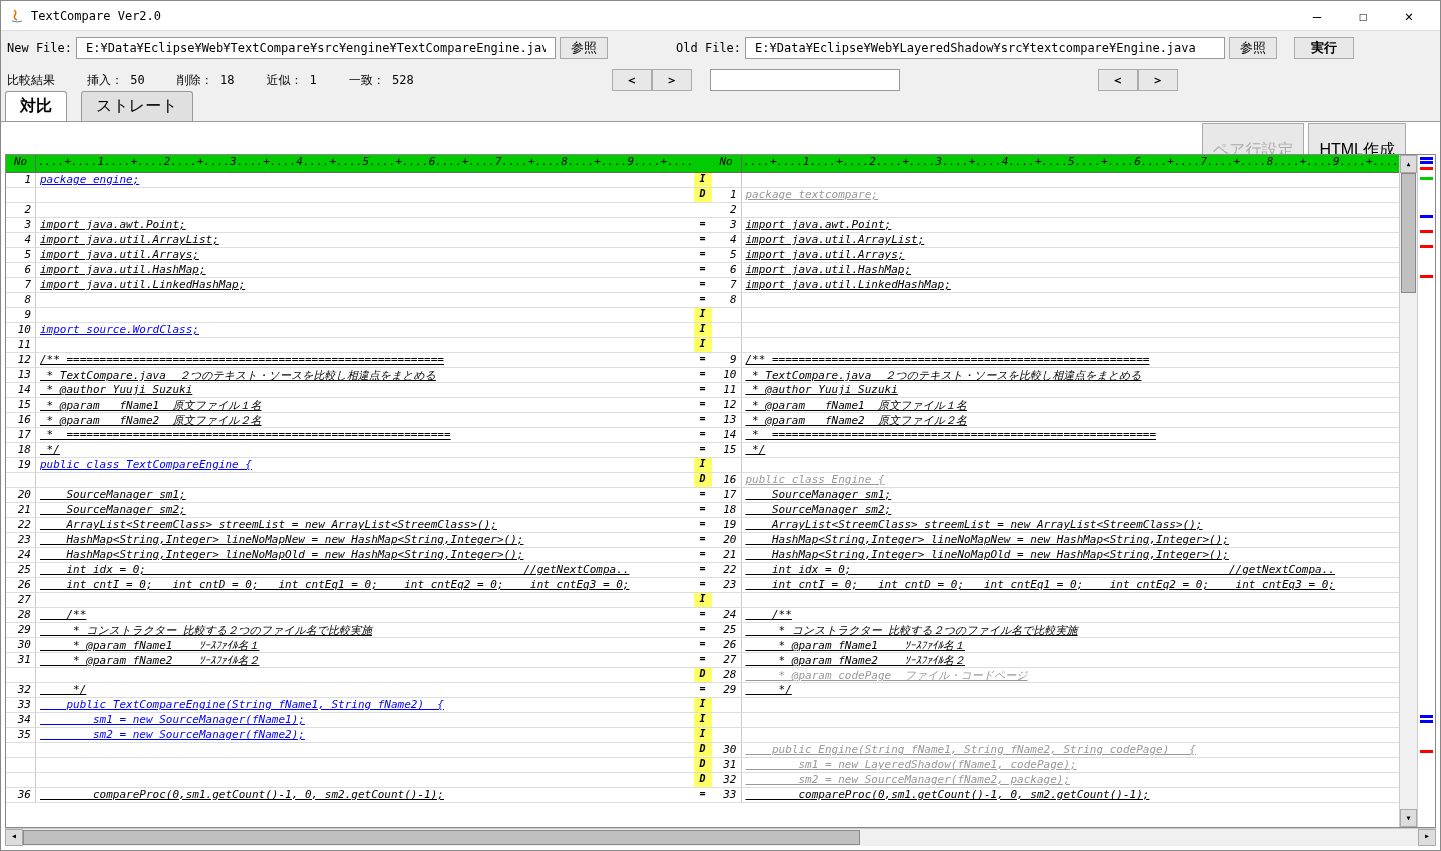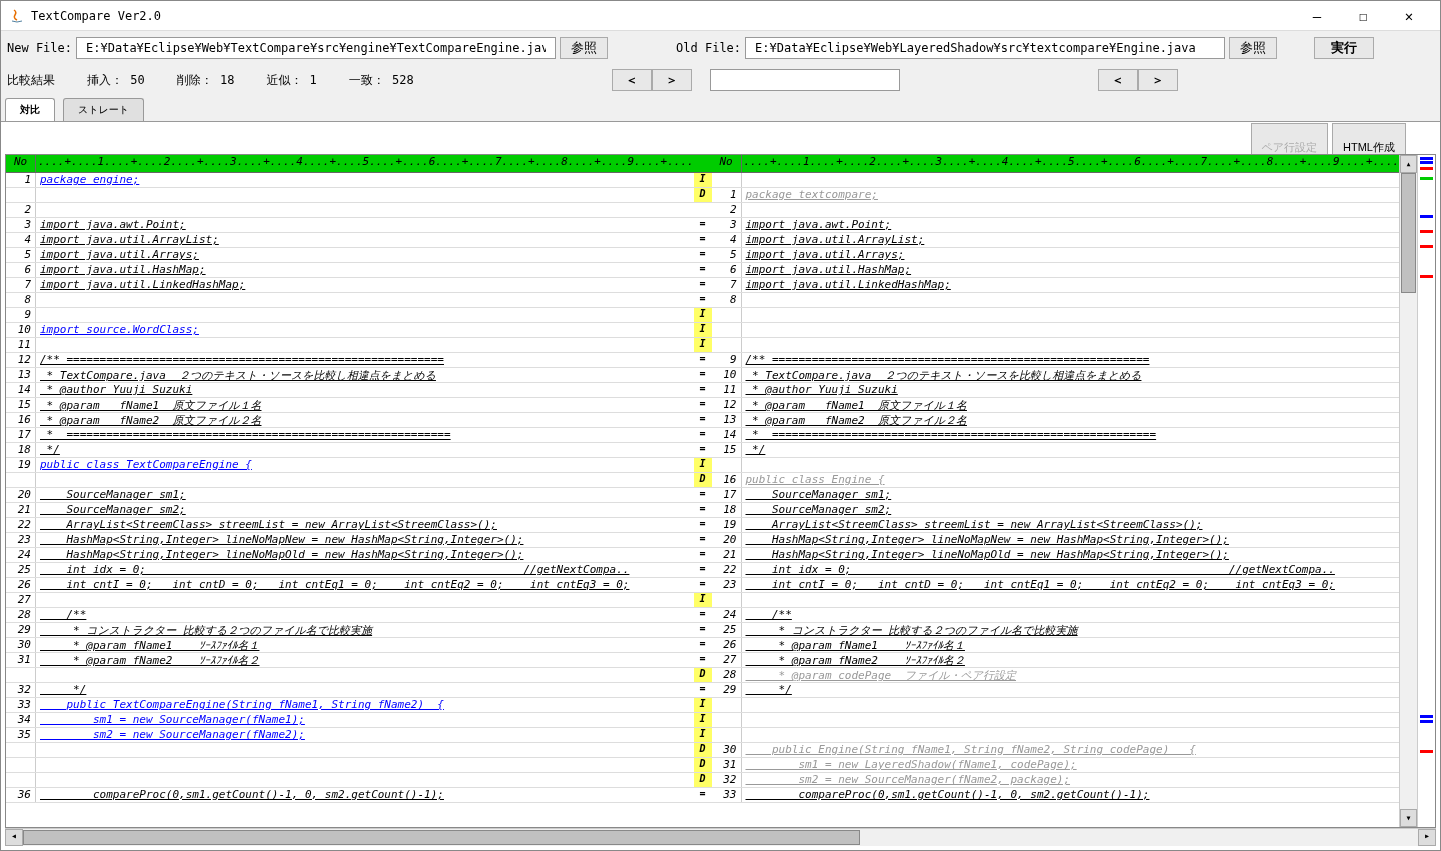--- a/index.html
+++ b/index.html
@@ -12,36 +12,36 @@
 .titlebar .title { flex: 1; font-size: 12px; }
 .titlebar .win-btns { display: flex; gap: 0; }
 .titlebar .win-btn { width: 46px; height: 30px; display: flex; align-items: center; justify-content: center; font-size: 14px; cursor: pointer; }
 
 .toolbar1 { height: 34px; display: flex; align-items: center; padding: 4px 6px; gap: 4px; background: #f0f0f0; }
 .toolbar1 .lbl { font-size: 12px; }
 .toolbar1 input[type=text] { height: 22px; border: 1px solid #999; padding: 0 9px; font-family: inherit; font-size: 12px; }
 .toolbar1 .file-input { width: 480px; }
 .toolbar1 .btn, .toolbar2 .btn { height: 22px; padding: 0 10px; background: #e8e8e8; border: 1px solid #aaa; font-size: 13px; cursor: pointer; }
 .toolbar1 .spacer { width: 60px; }
-.toolbar1 .exec-btn { margin-left: auto; margin-right: 60px; padding: 0 16px; font-weight: bold; }
+.toolbar1 .exec-btn { margin-left: auto; margin-right: 80px; padding: 0 16px; font-weight: bold; }
 
 .toolbar2 { height: 30px; display: flex; align-items: center; padding: 2px 6px; gap: 18px; background: #f0f0f0; }
 .toolbar2 .stats { display: flex; gap: 32px; }
 .toolbar2 .navbtns { display: flex; gap: 0; margin-left: 180px; }
 .toolbar2 .navbtn { width: 40px; height: 22px; border: 1px solid #aaa; background: #e8e8e8; display: flex; align-items: center; justify-content: center; cursor: pointer; font-weight: bold; }
 .toolbar2 .navinput { width: 190px; height: 22px; border: 1px solid #999; }
 
 .tabs { height: 26px; display: flex; align-items: flex-end; padding: 0 4px; background: #f0f0f0; }
-.tab { padding: 4px 14px; border: 1px solid #999; border-bottom: none; background: #e0e0e0; margin-right: 8px; font-size: 10px; cursor: pointer; border-radius: 3px 3px 0 0; }
+.tab { padding: 4px 14px; border: 1px solid #999; border-bottom: none; background: #e0e0e0; margin-right: 14px; font-size: 16px; cursor: pointer; border-radius: 3px 3px 0 0; }
 .tab.active { background: #fff; font-weight: bold; }
 
 .content { flex: 1; background: #fff; border-top: 1px solid #999; padding: 4px; display: flex; flex-direction: column; overflow: hidden; }
 
 .action-row { height: 28px; display: flex; justify-content: flex-end; align-items: center; gap: 4px; padding-right: 30px; }
-.action-row .btn { height: 22px; padding: 16px 10px; border: 1px solid #aaa; background: #e8e8e8; font-size: 11px; cursor: pointer; }
+.action-row .btn { height: 22px; padding: 16px 10px; border: 1px solid #aaa; background: #e8e8e8; font-size: 16px; cursor: pointer; }
 .action-row .btn.disabled { color: #aaa; }
 
 .compare-area { flex: 1; display: flex; border: 1px solid #888; overflow: hidden; font-style: italic; }
 
 .pane { flex: 1; display: flex; flex-direction: column; overflow: hidden; }
 .status-col { width: 18px; display: flex; flex-direction: column; }
 .pane-header { height: 18px; background: #00cc00; display: flex; font-size: 11px; color: #000; border-bottom: 1px solid #666; }
 .pane-header .no-cell { width: 30px; text-align: center; border-right: 1px solid #666; }
 .pane-header .ruler { flex: 1; overflow: hidden; white-space: nowrap; font-family: monospace; padding-left: 2px; }
 
@@ -500,21 +500,21 @@
               <div class="row">
                 <div class="lineno">26</div>
                 <div class="text ul">     * @param fName1    ｿｰｽﾌｧｲﾙ名１</div>
               </div>
               <div class="row">
                 <div class="lineno">27</div>
                 <div class="text ul">     * @param fName2    ｿｰｽﾌｧｲﾙ名２</div>
               </div>
               <div class="row">
                 <div class="lineno">28</div>
-                <div class="text gray">     * @param codePage  ファイル・ペア行設定</div>
+                <div class="text gray">     * @param codePage  ファイル・コードページ</div>
               </div>
               <div class="row">
                 <div class="lineno">29</div>
                 <div class="text ul">     */</div>
               </div>
               <div class="row">
                 <div class="lineno"></div>
                 <div class="text"></div>
               </div>
               <div class="row">

